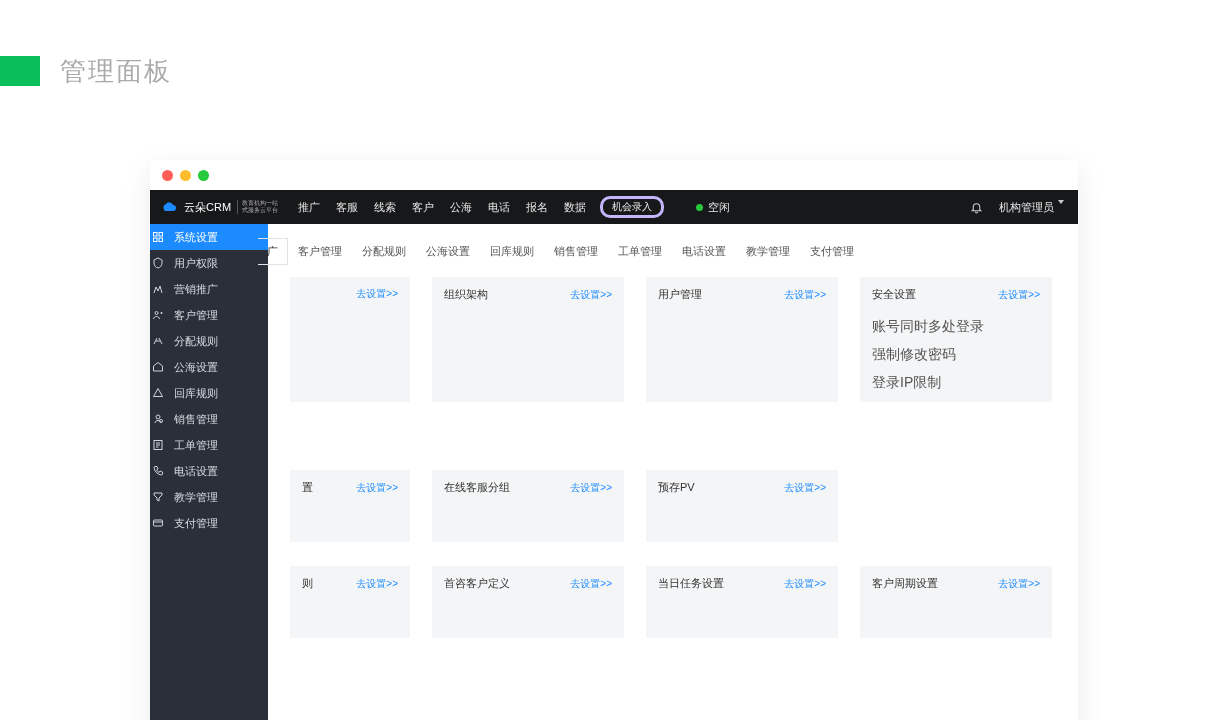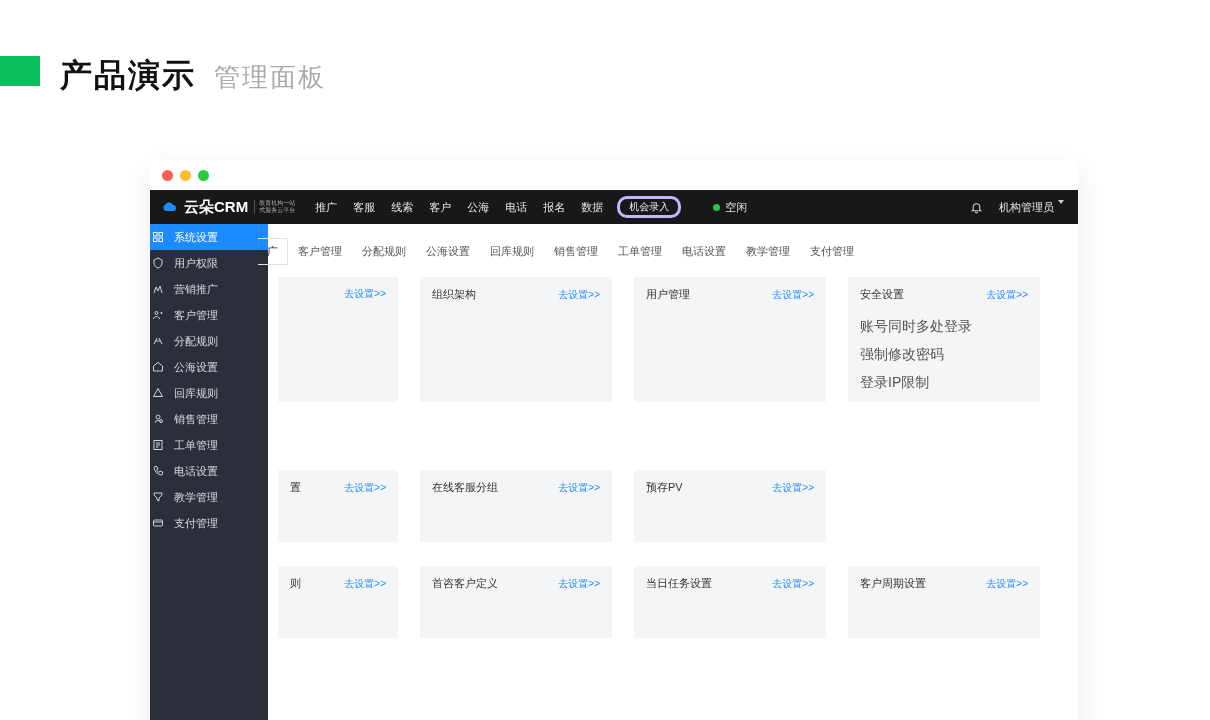--- a/index.html
+++ b/index.html
@@ -76,22 +76,22 @@
     display:flex;
     align-items:center;
     gap:6px;
     padding:0 10px;
   }
   .cloud-icon {
     width:18px; height:14px; position:relative;
   }
   .cloud-icon svg { display:block; }
   .logo-text {
-    font-weight:700;
-    font-size:15px;
+    font-weight:400;
+    font-size:11px;
     color:#fff;
     white-space:nowrap;
   }
   .logo-sub {
     font-size:6px;
     color:#aaa;
     line-height:1.1;
     border-left:1px solid #555;
     padding-left:4px;
   }
@@ -181,21 +181,21 @@
     border:1px solid transparent;
     cursor:pointer;
   }
   .tab.first-partial {
     margin-left:-10px;
     border:1px solid #e2e2e2;
     border-left:none;
     color:#333;
   }
   .cards-area {
-    padding:0 10px;
+    padding:0 22px;
     display:flex;
     flex-direction:column;
     gap:24px;
     margin-top:6px;
   }
   .card-row {
     display:flex;
     gap:22px;
   }
   .card {
@@ -243,21 +243,20 @@
     font-size:11px;
     color:#666;
     padding-left:4px;
   }
 </style>
 </head>
 <body>
 
 <div class="green-bar"></div>
 <div class="page-head">
-  <span class="page-title">产品演示</span>
   <span class="page-subtitle">管理面板</span>
 </div>
 
 <div class="app-window">
 
   <div class="mac-titlebar">
     <span class="dot red"></span>
     <span class="dot yellow"></span>
     <span class="dot green"></span>
   </div>

